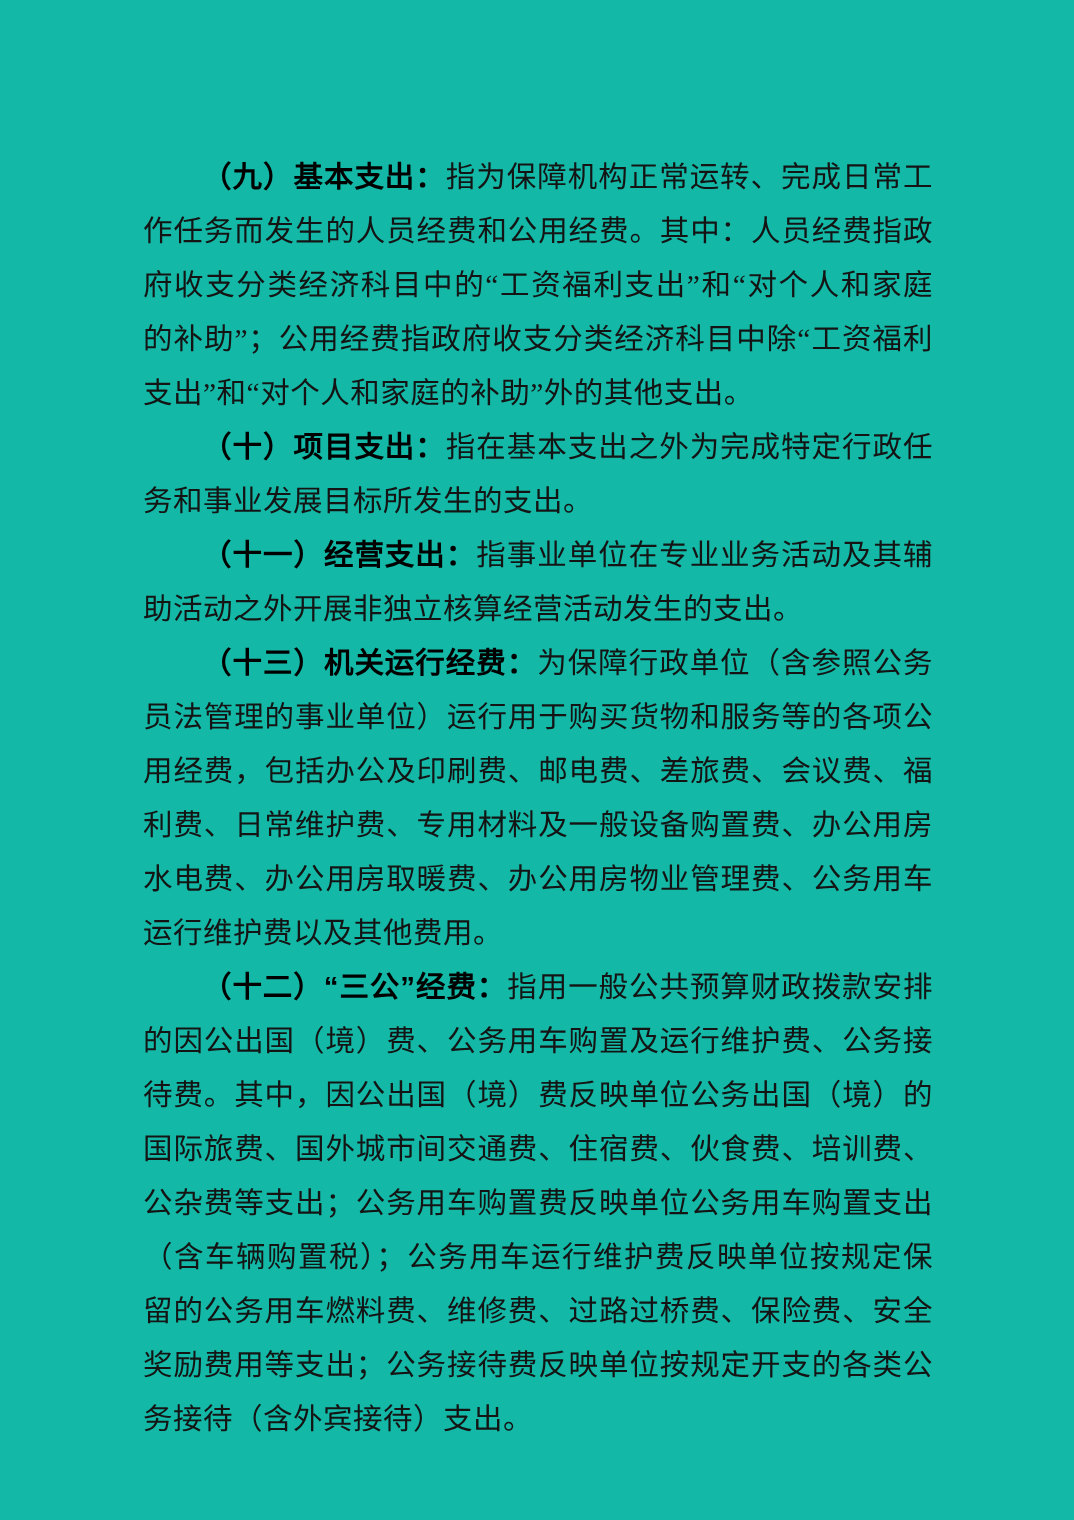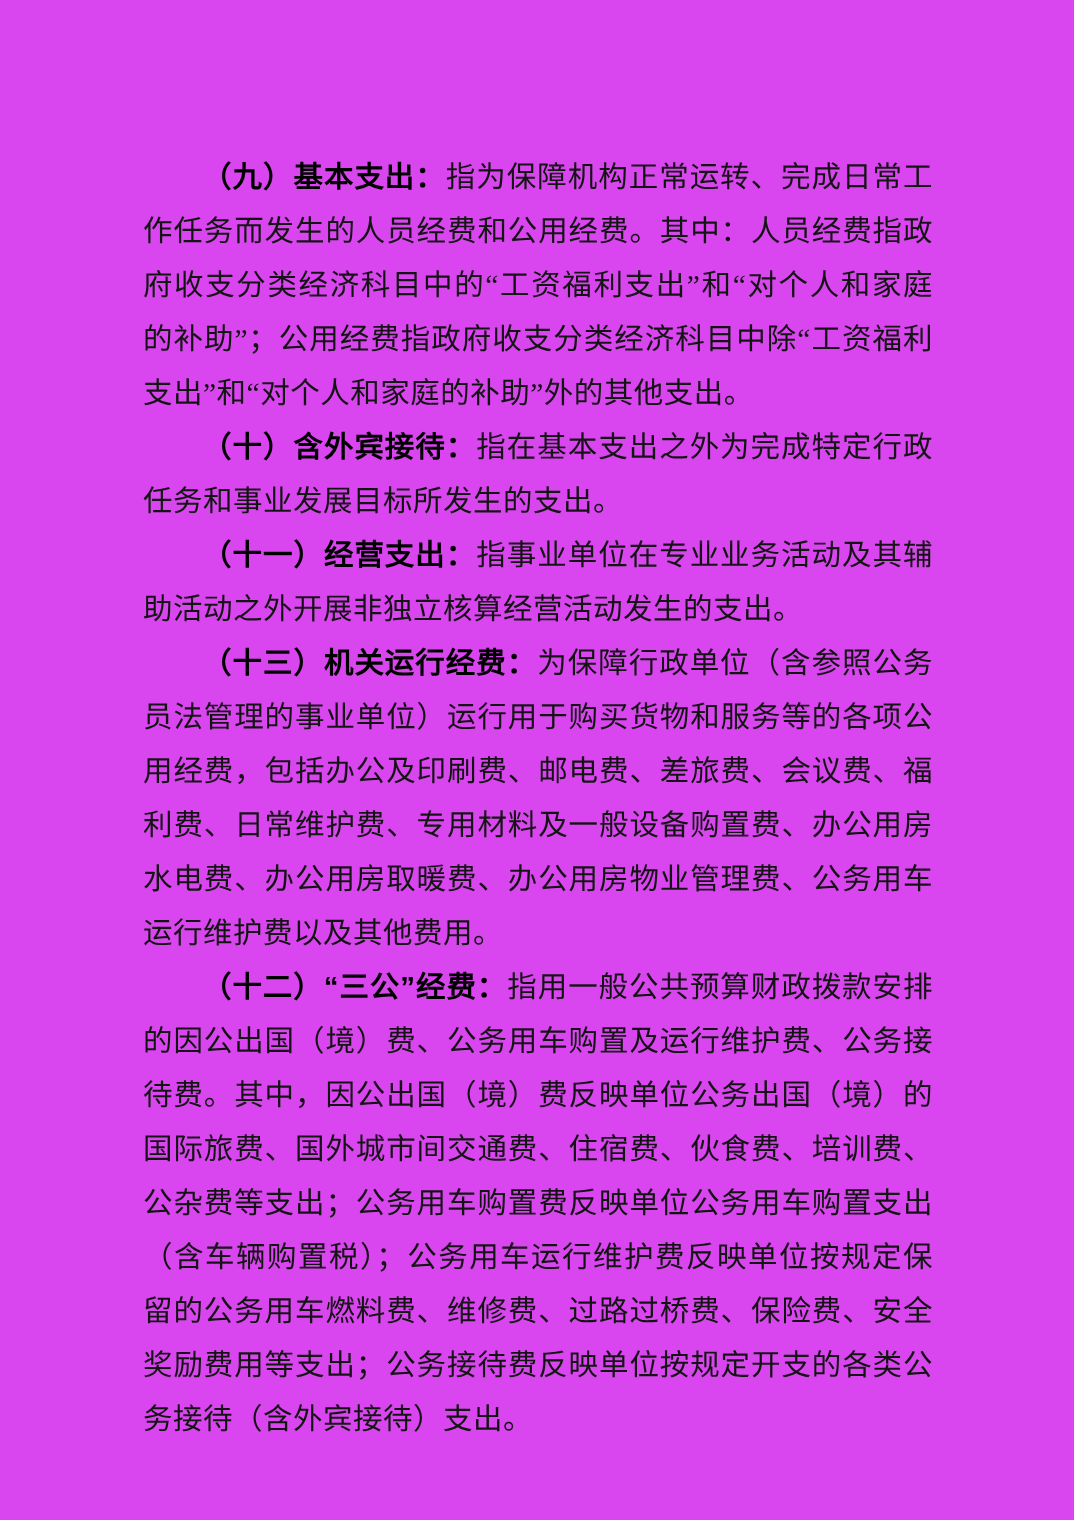--- a/index.html
+++ b/index.html
@@ -4,21 +4,21 @@
 <style>
   html, body {
     margin: 0;
     padding: 0;
     background: #ffffff;
   }
   .page {
     position: relative;
     width: 1074px;
     height: 1520px;
-    background: #d946ef;
+    background: #14b8a6;
     overflow: hidden;
     font-family: "Liberation Serif", "DejaVu Serif", serif;
   }
   .content {
     position: absolute;
     left: 143px;
     top: 150px;
     width: 790px;
   }
   .para {
@@ -41,21 +41,21 @@
   }
 </style>
 </head>
 <body>
 
 <div class="page">
   <div class="content">
 
       <p class="para"><span class="para-label">（九）基本支出：</span><span class="para-text">指为保障机构正常运转、完成日常工作任务而发生的人员经费和公用经费。其中：人员经费指政府收支分类经济科目中的“工资福利支出”和“对个人和家庭的补助”；公用经费指政府收支分类经济科目中除“工资福利支出”和“对个人和家庭的补助”外的其他支出。</span></p>
 
-      <p class="para"><span class="para-label">（十）含外宾接待：</span><span class="para-text">指在基本支出之外为完成特定行政任务和事业发展目标所发生的支出。</span></p>
+      <p class="para"><span class="para-label">（十）项目支出：</span><span class="para-text">指在基本支出之外为完成特定行政任务和事业发展目标所发生的支出。</span></p>
 
       <p class="para"><span class="para-label">（十一）经营支出：</span><span class="para-text">指事业单位在专业业务活动及其辅助活动之外开展非独立核算经营活动发生的支出。</span></p>
 
       <p class="para"><span class="para-label">（十三）机关运行经费：</span><span class="para-text">为保障行政单位（含参照公务员法管理的事业单位）运行用于购买货物和服务等的各项公用经费，包括办公及印刷费、邮电费、差旅费、会议费、福利费、日常维护费、专用材料及一般设备购置费、办公用房水电费、办公用房取暖费、办公用房物业管理费、公务用车运行维护费以及其他费用。</span></p>
 
       <p class="para"><span class="para-label">（十二）“三公”经费：</span><span class="para-text">指用一般公共预算财政拨款安排的因公出国（境）费、公务用车购置及运行维护费、公务接待费。其中，因公出国（境）费反映单位公务出国（境）的国际旅费、国外城市间交通费、住宿费、伙食费、培训费、公杂费等支出；公务用车购置费反映单位公务用车购置支出（含车辆购置税）；公务用车运行维护费反映单位按规定保留的公务用车燃料费、维修费、过路过桥费、保险费、安全奖励费用等支出；公务接待费反映单位按规定开支的各类公务接待（含外宾接待）支出。</span></p>
     </div>
 </div>
 
 </body></html>

